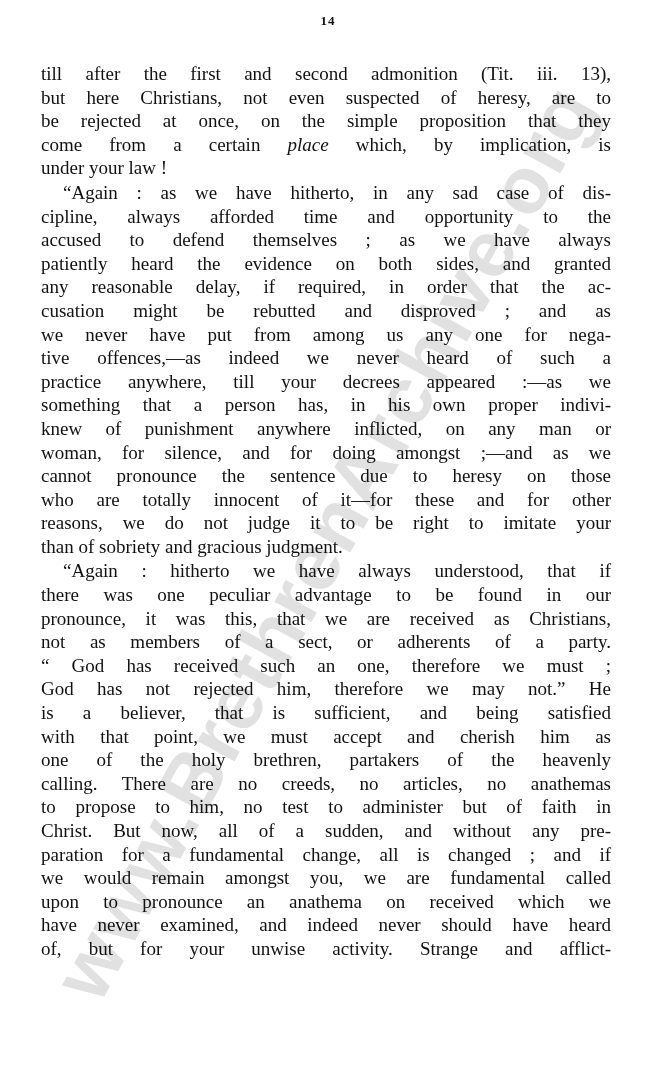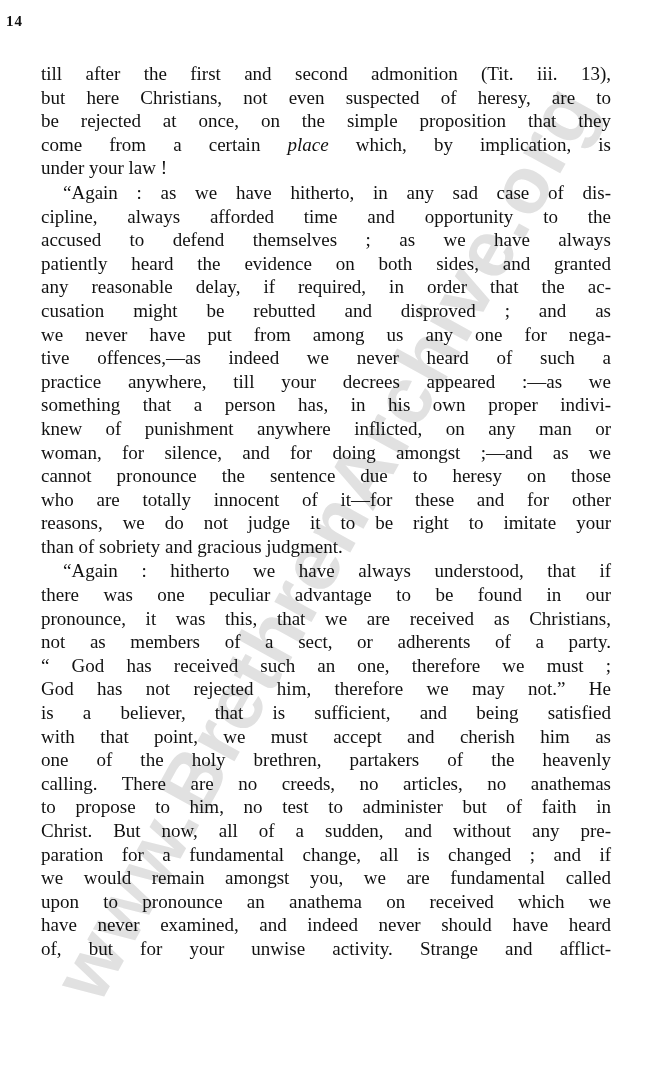--- a/index.html
+++ b/index.html
@@ -25,22 +25,22 @@
     font-size:80px;
     letter-spacing:2px;
     color:var(--wm);
     white-space:nowrap;
     z-index:0;
     user-select:none;
   }
   .page-number{
     position:absolute;
     top:13px;left:6px;right:0;
-    text-align:left;
-    font-size:15px;
+    text-align:center;
+    font-size:13px;
     font-weight:bold;
     letter-spacing:1px;
     z-index:1;
   }
   .text-block{
     position:absolute;
     top:61px;left:40px;
     width:572px;
     font-size:19px;
     line-height:23.6px;

